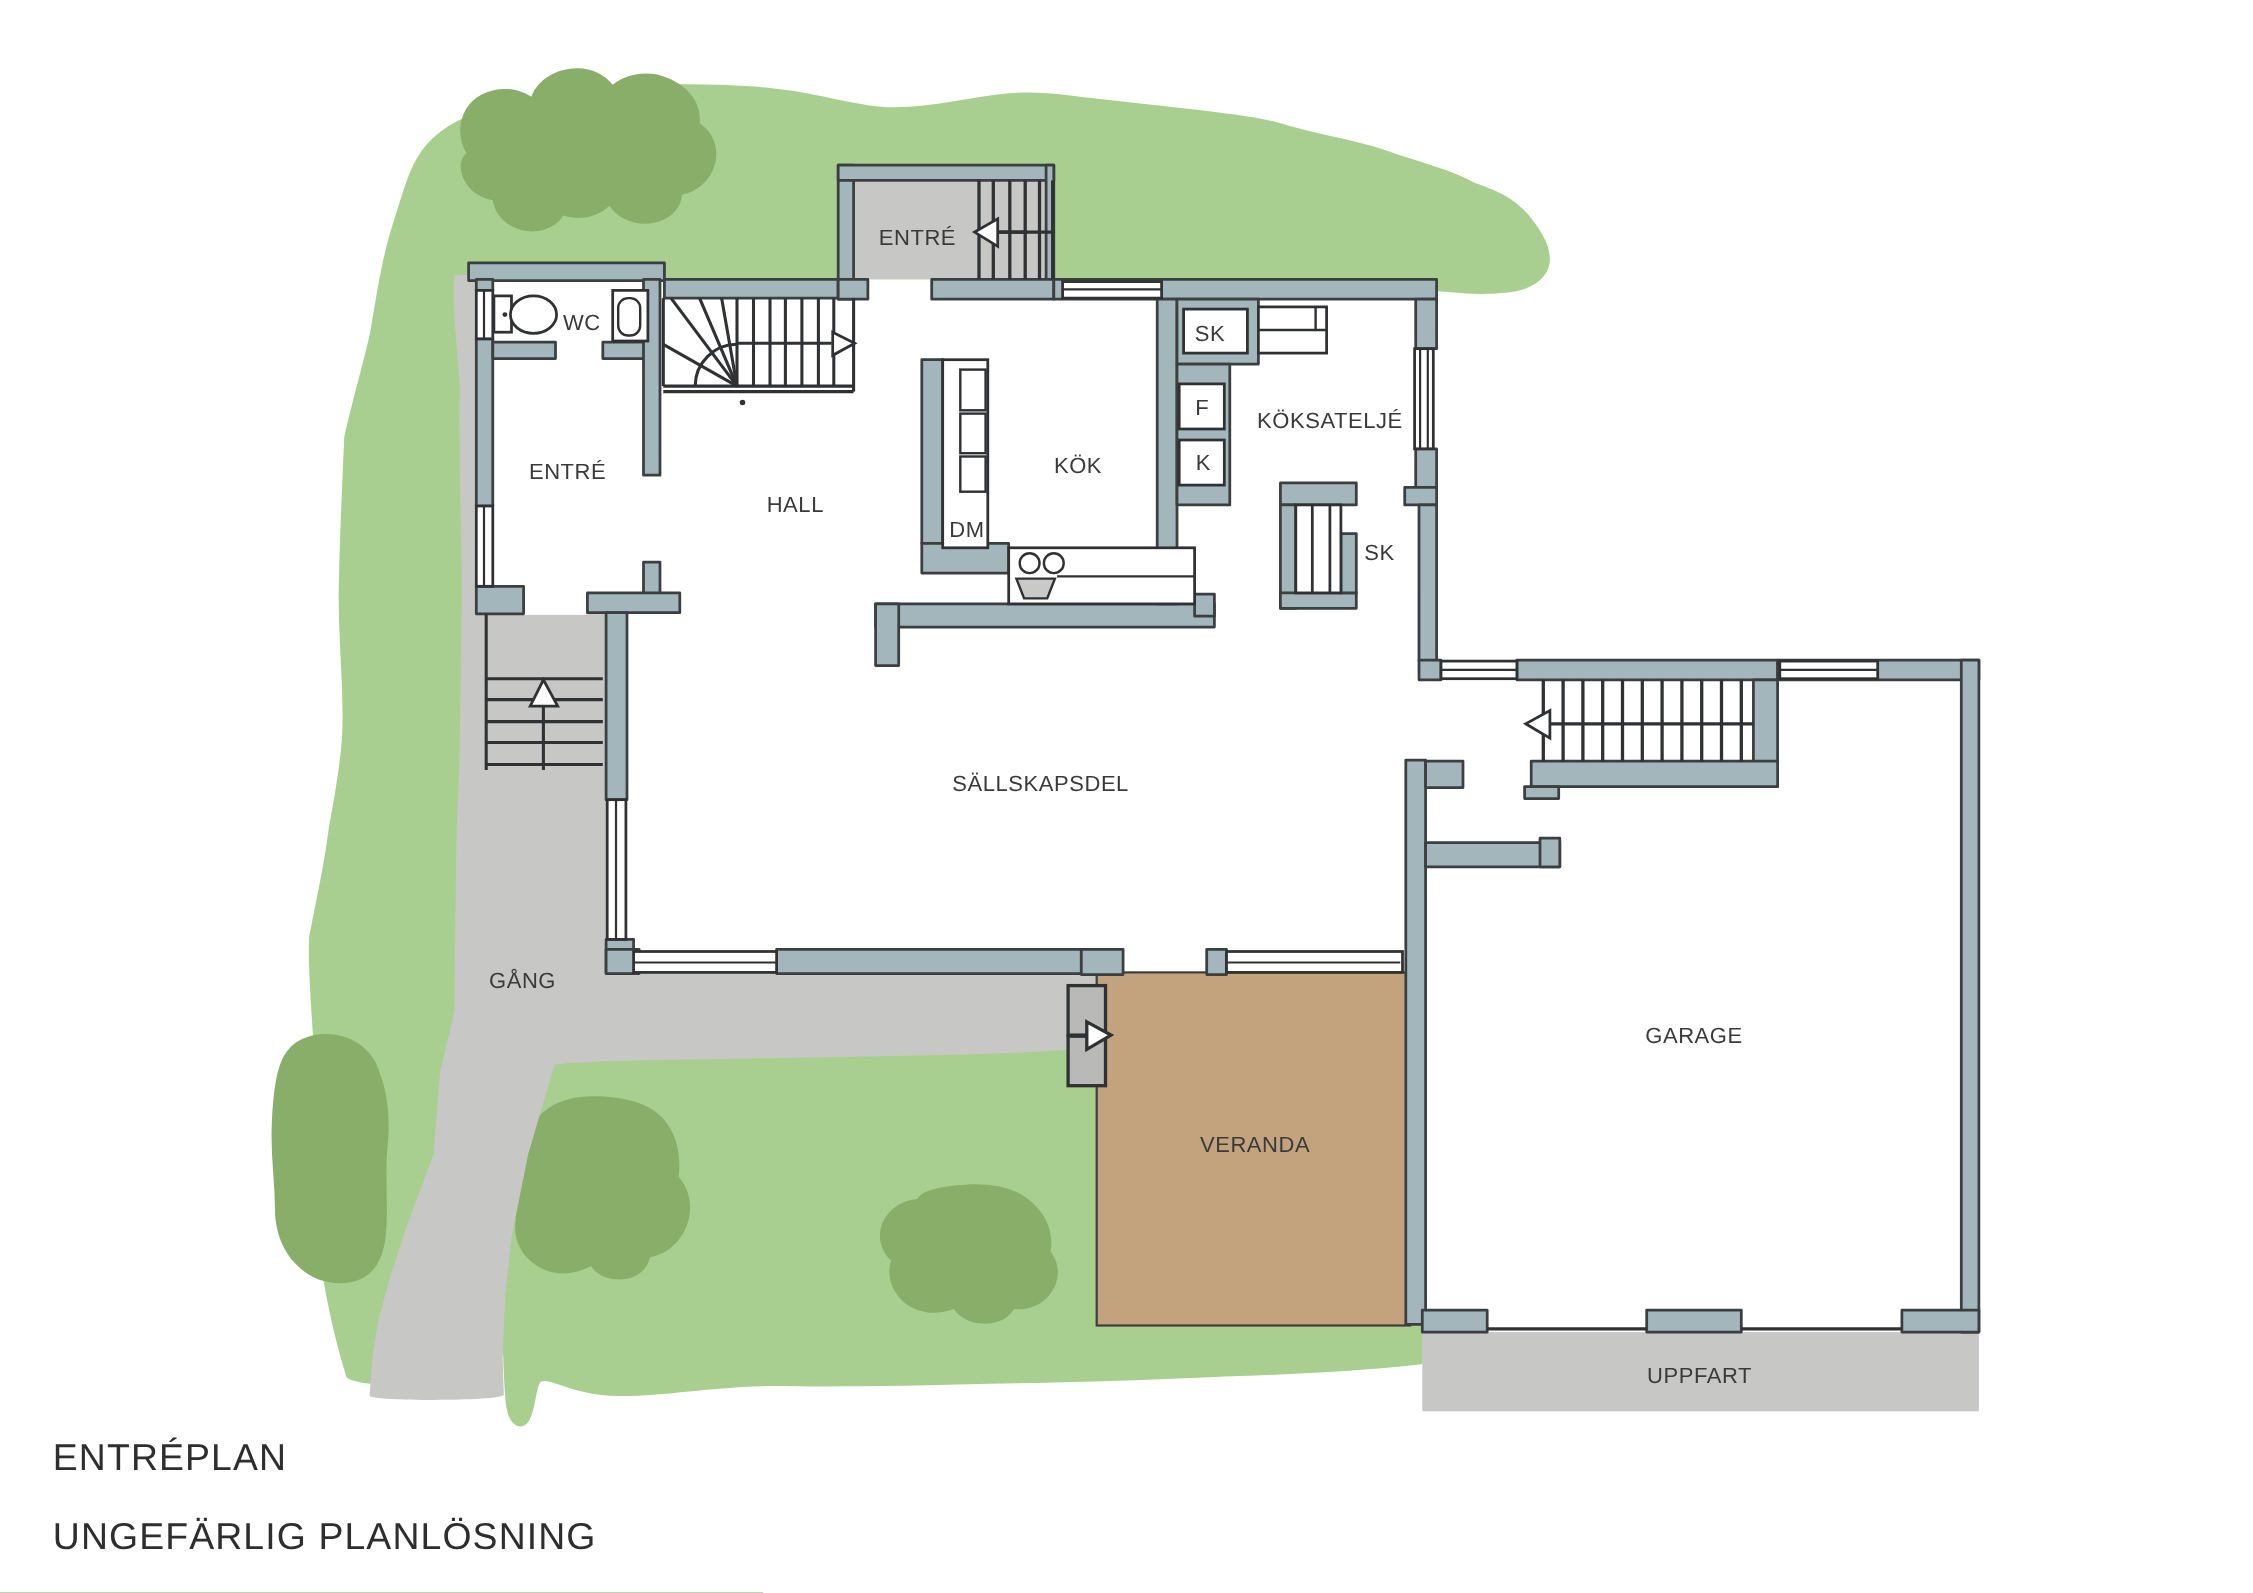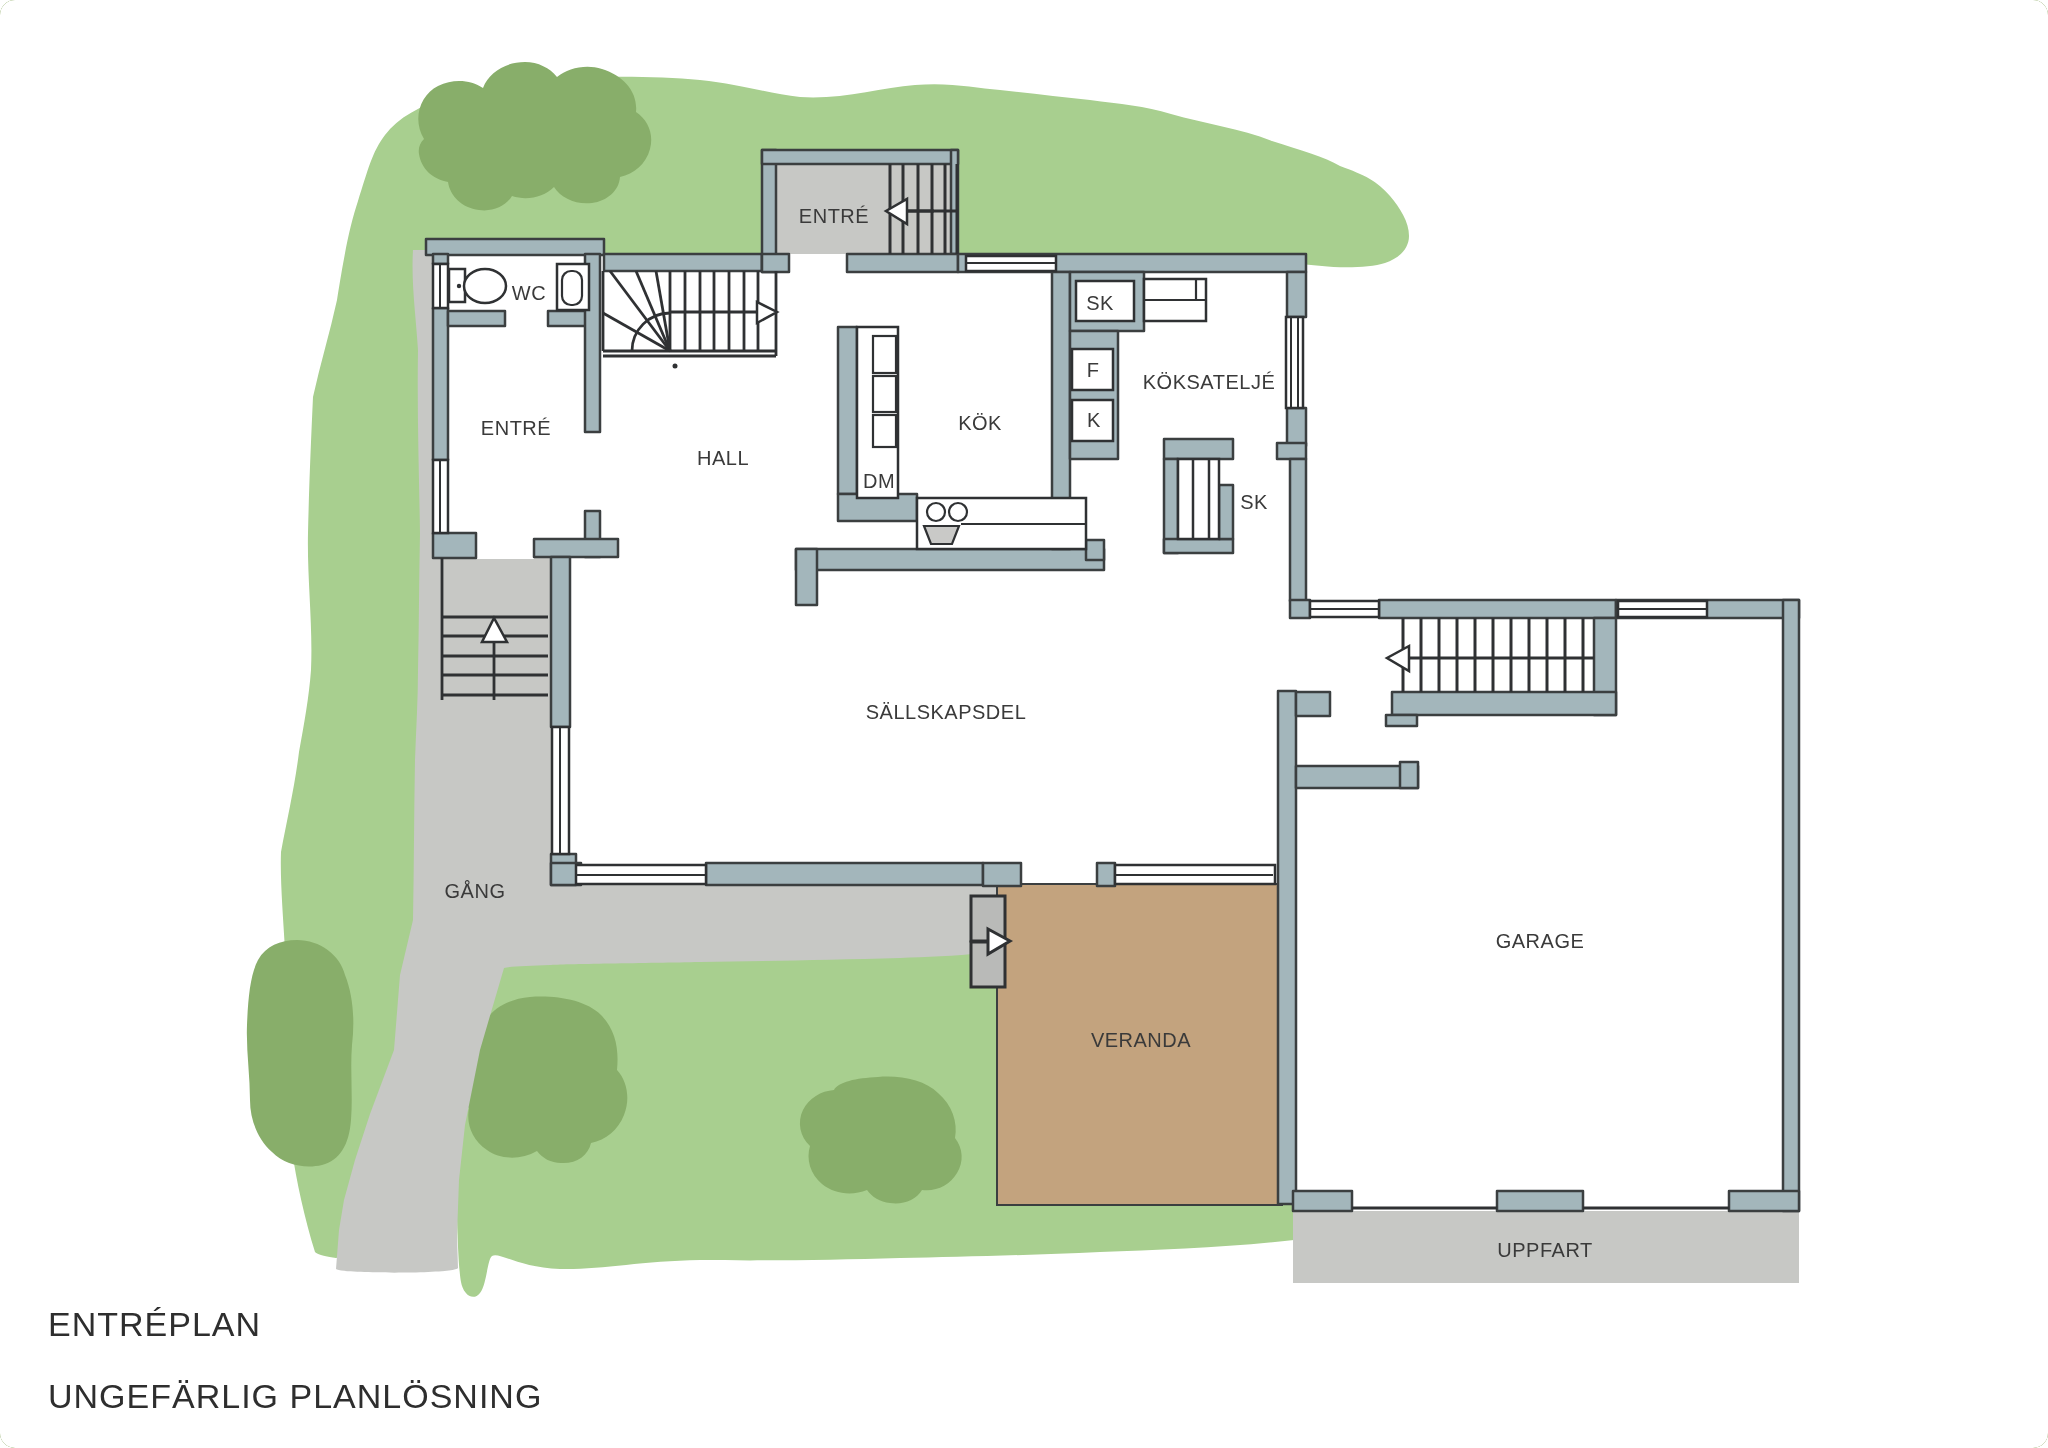--- a/index.html
+++ b/index.html
@@ -1,16 +1,16 @@
 <!DOCTYPE html>
 <html><head>
 <meta charset="utf-8">
 <style>
 html,body{margin:0;padding:0;background:#ffffff;-webkit-font-smoothing:antialiased;}
-#page{width:2048px;height:1448px;position:relative;overflow:hidden;background:#4d7c0f;border-radius:15px;}
+#page{width:2048px;height:1448px;position:relative;overflow:hidden;background:#4d7c0f;}
 text{font-family:"Liberation Sans",sans-serif;fill:#3a3a3a;}
 .lbl{font-size:20px;letter-spacing:0.5px;}
 .big{font-size:34px;letter-spacing:1px;fill:#2e2e2e;}
 </style>
 </head>
 <body>
 <div id="page">
 <svg width="2048" height="1448" viewBox="0 0 2048 1448">
 
 <rect x="0" y="0" width="2048" height="1448" fill="#ffffff"></rect>

